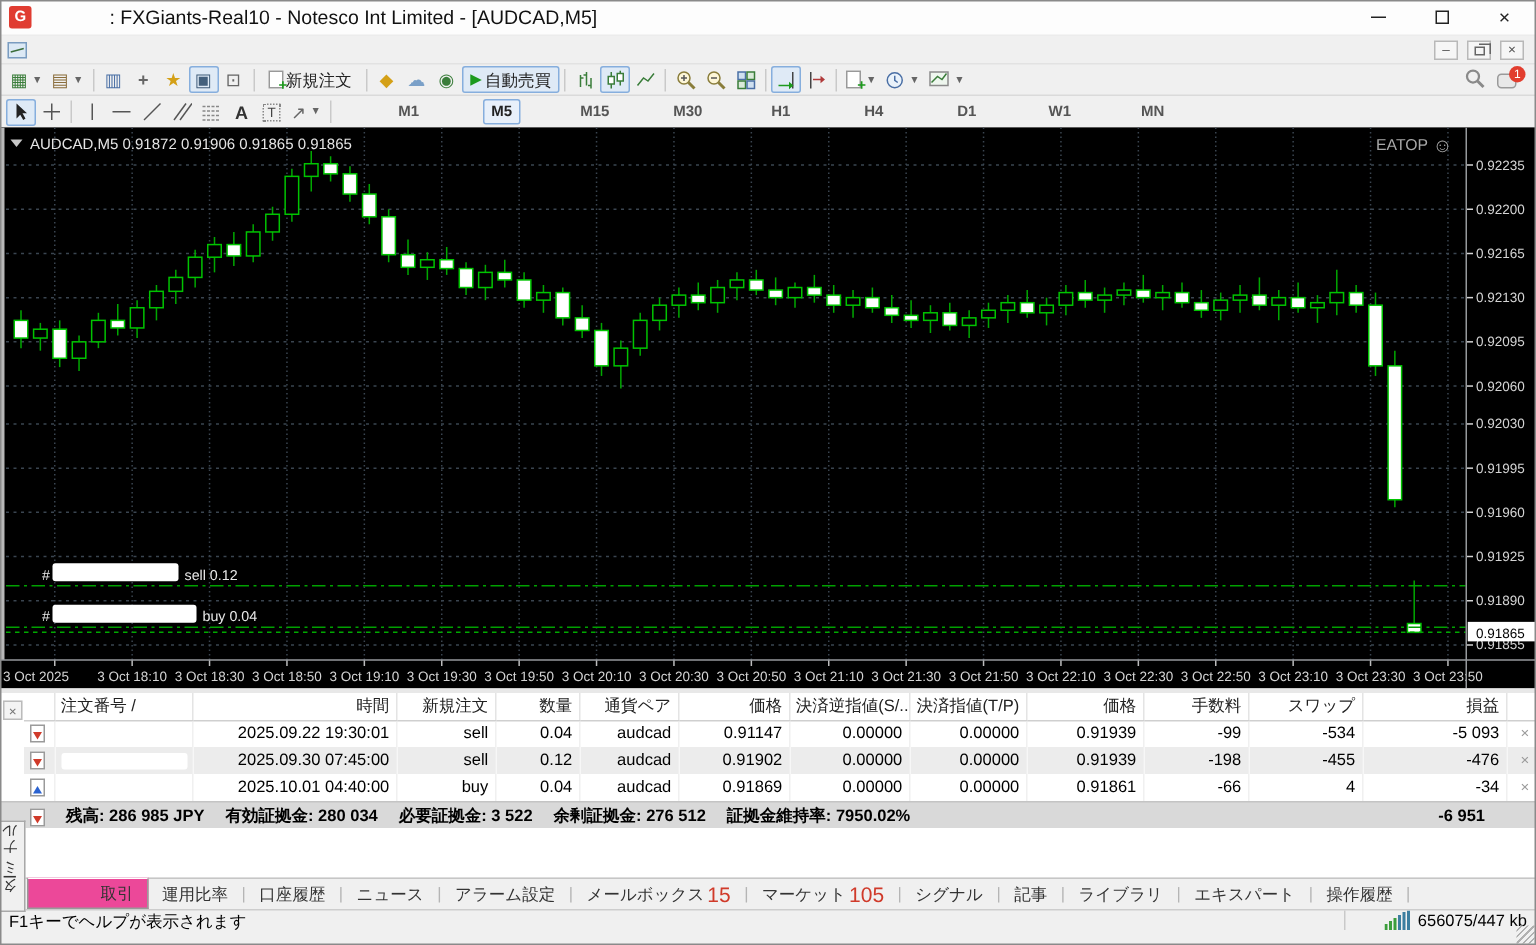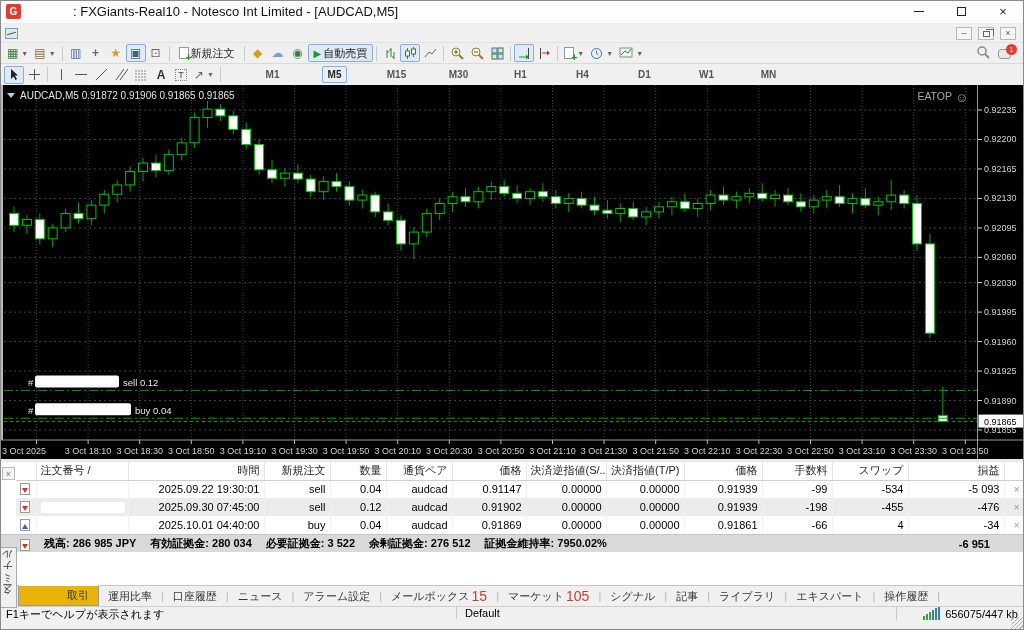--- a/index.html
+++ b/index.html
@@ -66,21 +66,21 @@
   .doc-row.buy::after{content:"";position:absolute;left:1px;bottom:1px;border-left:3px solid transparent;border-right:3px solid transparent;border-bottom:5px solid #2a62d0;}
   .redact{display:inline-block;width:84px;height:11px;background:#fff;border-radius:2px;vertical-align:middle;}
   .xclose{color:#9a9a9a;font-size:10px;}
   .balance-row{display:flex;align-items:center;height:18px;background:#d9d9d9;border-top:1px solid #c4c4c4;
     padding-left:20px;font-weight:bold;font-size:11px;gap:14px;}
   .balance-row .total{margin-left:auto;padding-right:34px;}
   
   .tabsbar{position:absolute;top:585px;left:0;right:0;height:21px;background:#f0f0f0;border-top:1px solid #c6c6c6;
     display:flex;align-items:stretch;padding-left:18px;font-size:11px;}
   .tab{display:flex;align-items:center;padding:0 9px;color:#333;position:relative;}
-  .tab.active{background:#eab308;border:1px solid #9a9a9a;border-top:1px solid #fff;margin-top:-1px;z-index:2;padding-left:48px;}
+  .tab.active{background:#ec4899;border:1px solid #9a9a9a;border-top:1px solid #fff;margin-top:-1px;z-index:2;padding-left:48px;}
   .tab-sep{display:flex;align-items:center;color:#b5b5b5;}
   .tab sub{color:#d03a2a;font-size:14px;margin-left:2px;}
   .side-tab{position:absolute;left:0;top:547px;width:17px;height:61px;background:#f0f0f0;
     border:1px solid #a8a8a8;border-left:none;z-index:3;display:flex;align-items:center;justify-content:center;}
   .side-tab span{writing-mode:vertical-rl;transform:rotate(180deg);font-size:10px;color:#333;letter-spacing:1px;}
   
   .statusbar{position:absolute;top:606px;left:0;right:0;bottom:0;background:#f0f0f0;border-top:1px solid #cdcdcd;
     display:flex;align-items:flex-start;font-size:11px;}
   .sb-help{flex:1;display:flex;align-items:center;padding-left:6px;}
   .sb-cell{border-left:1px solid #c9c9c9;display:flex;align-items:center;padding:0 8px;}
@@ -697,21 +697,20 @@
     <div class="tab">ライブラリ</div>
     <span class="tab-sep">|</span>
     <div class="tab">エキスパート</div>
     <span class="tab-sep">|</span>
     <div class="tab">操作履歴</div>
     <span class="tab-sep">|</span>
   </div>
 
 <div class="statusbar">
   <div class="sb-help">F1キーでヘルプが表示されます</div>
-  <div class="sb-cell" style="width:120px">Default</div>
   <div class="sb-cell" style="width:80px"></div>
   <div class="sb-cell" style="width:80px"></div>
   <div class="sb-cell" style="width:80px"></div>
   <div class="sb-cell" style="width:80px"></div>
   <div class="sb-kb">
     <svg width="18" height="13">
       <rect x="0" y="9" width="2" height="4" fill="#3c9e3c"></rect>
         <rect x="3" y="7" width="2" height="6" fill="#3c9e3c"></rect>
       <rect x="6" y="5" width="2" height="8" fill="#3c9e3c"></rect>
         <rect x="9" y="3" width="2" height="10" fill="#3c7ea0"></rect>

